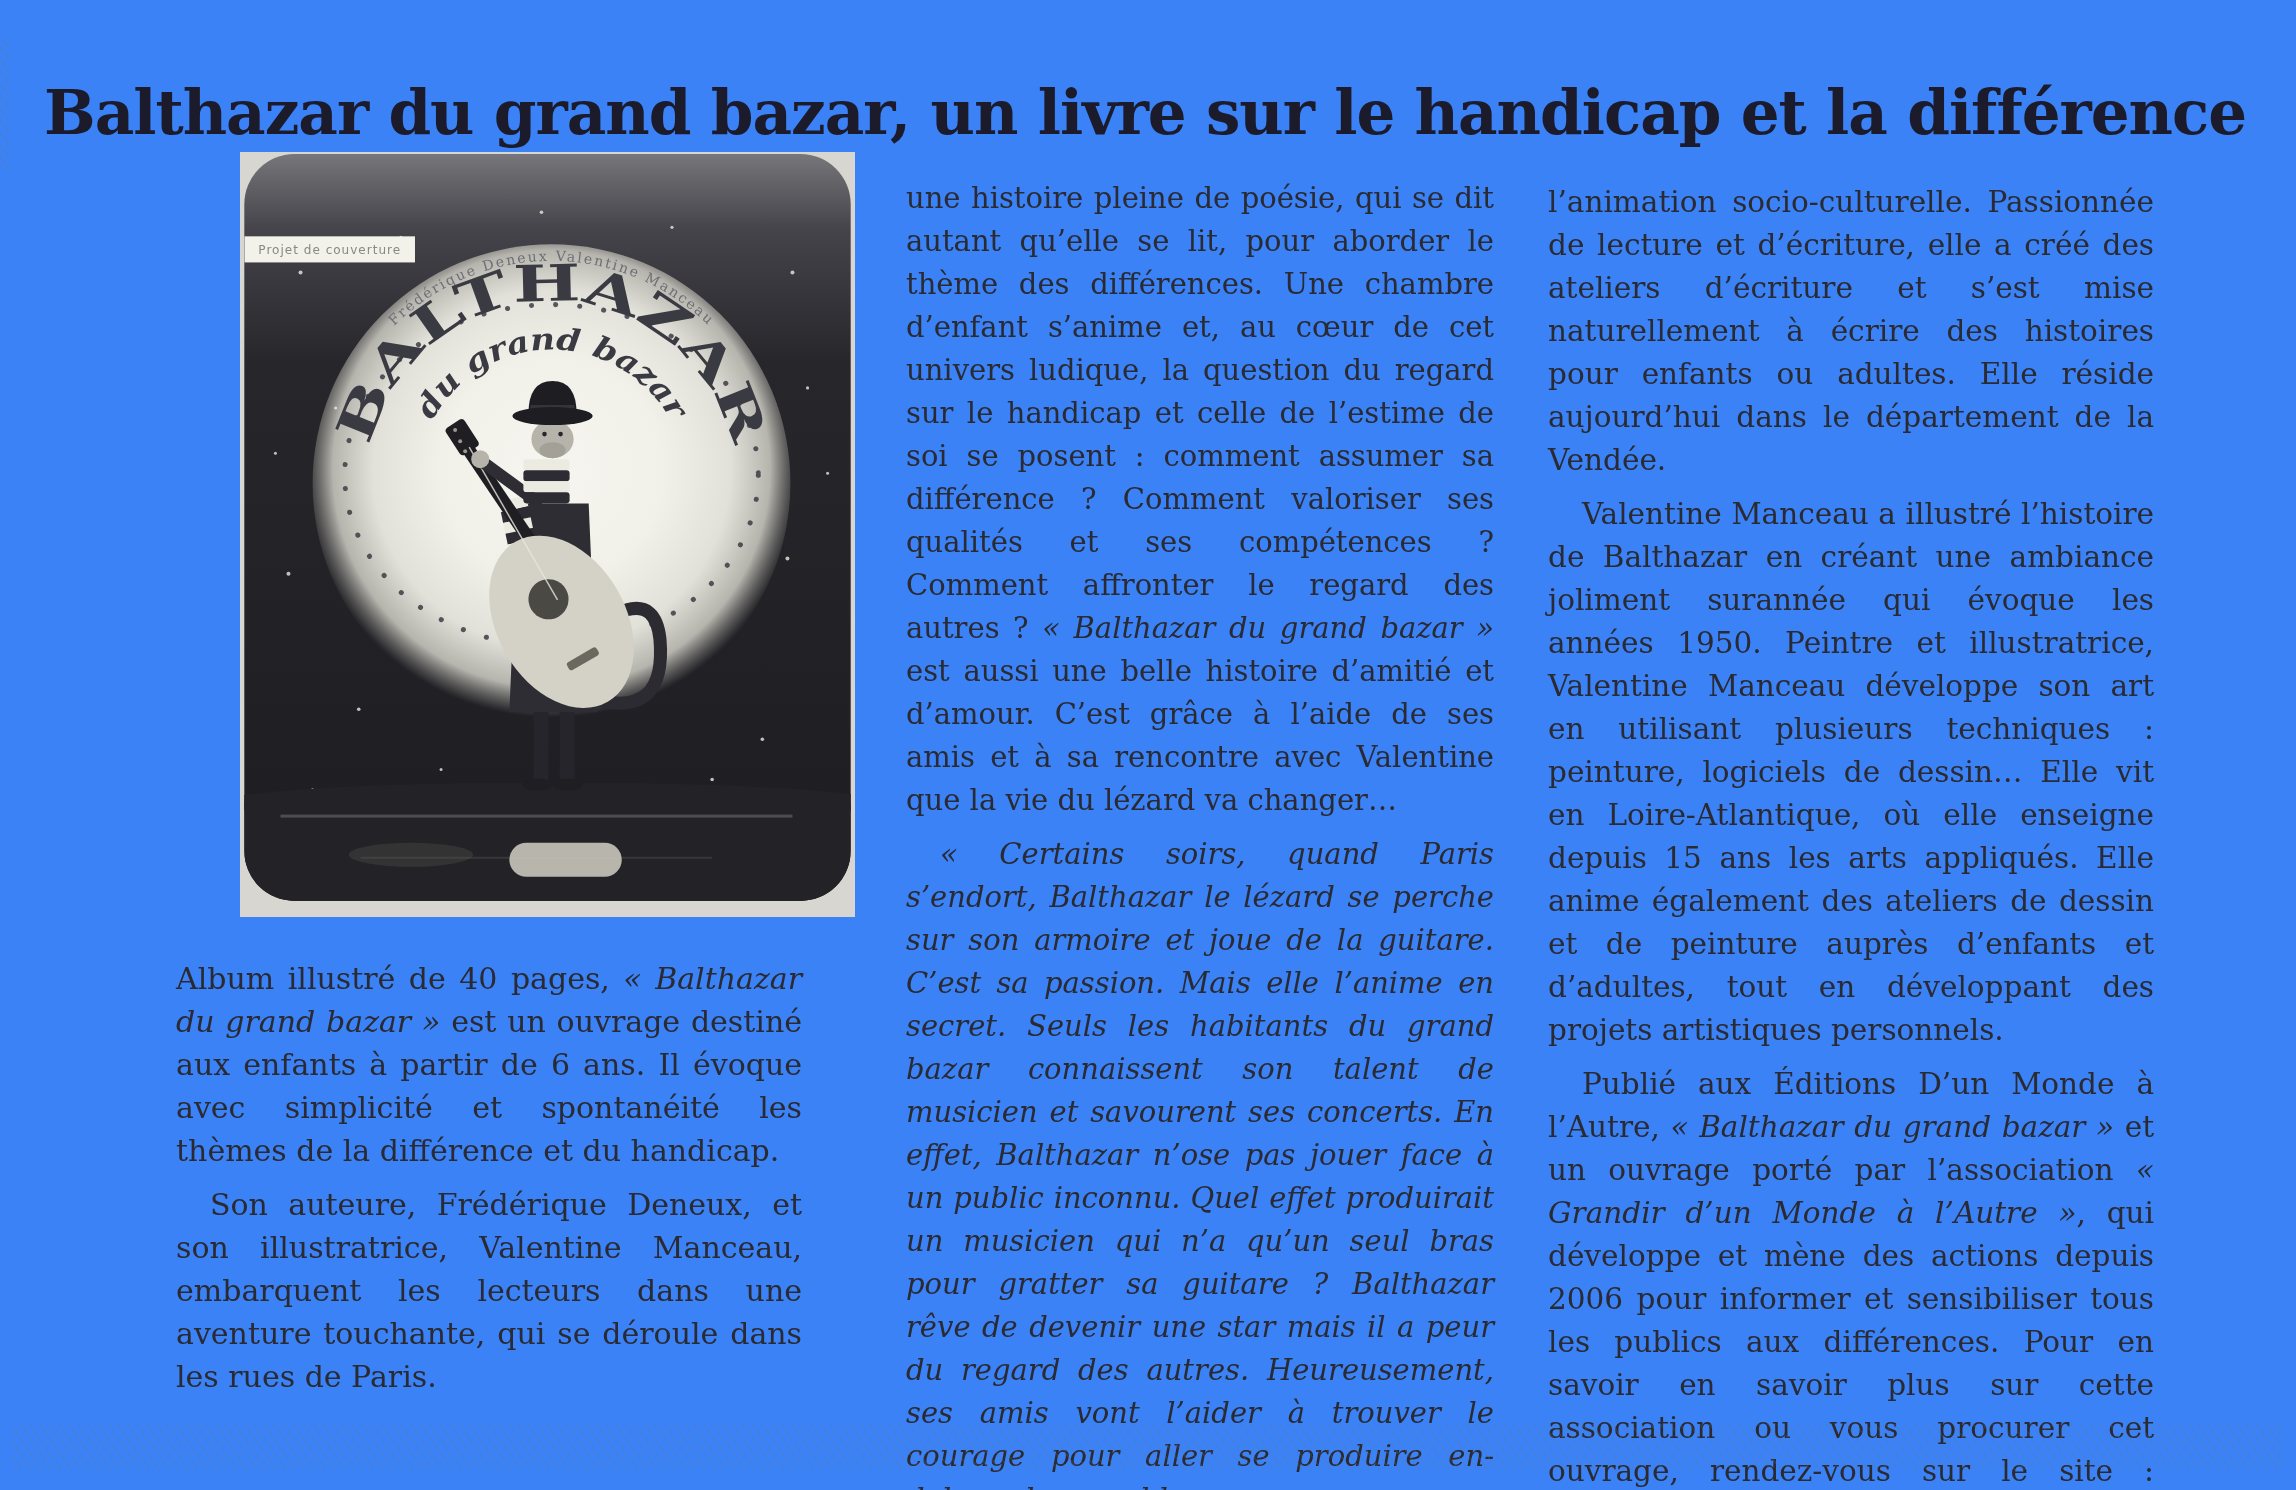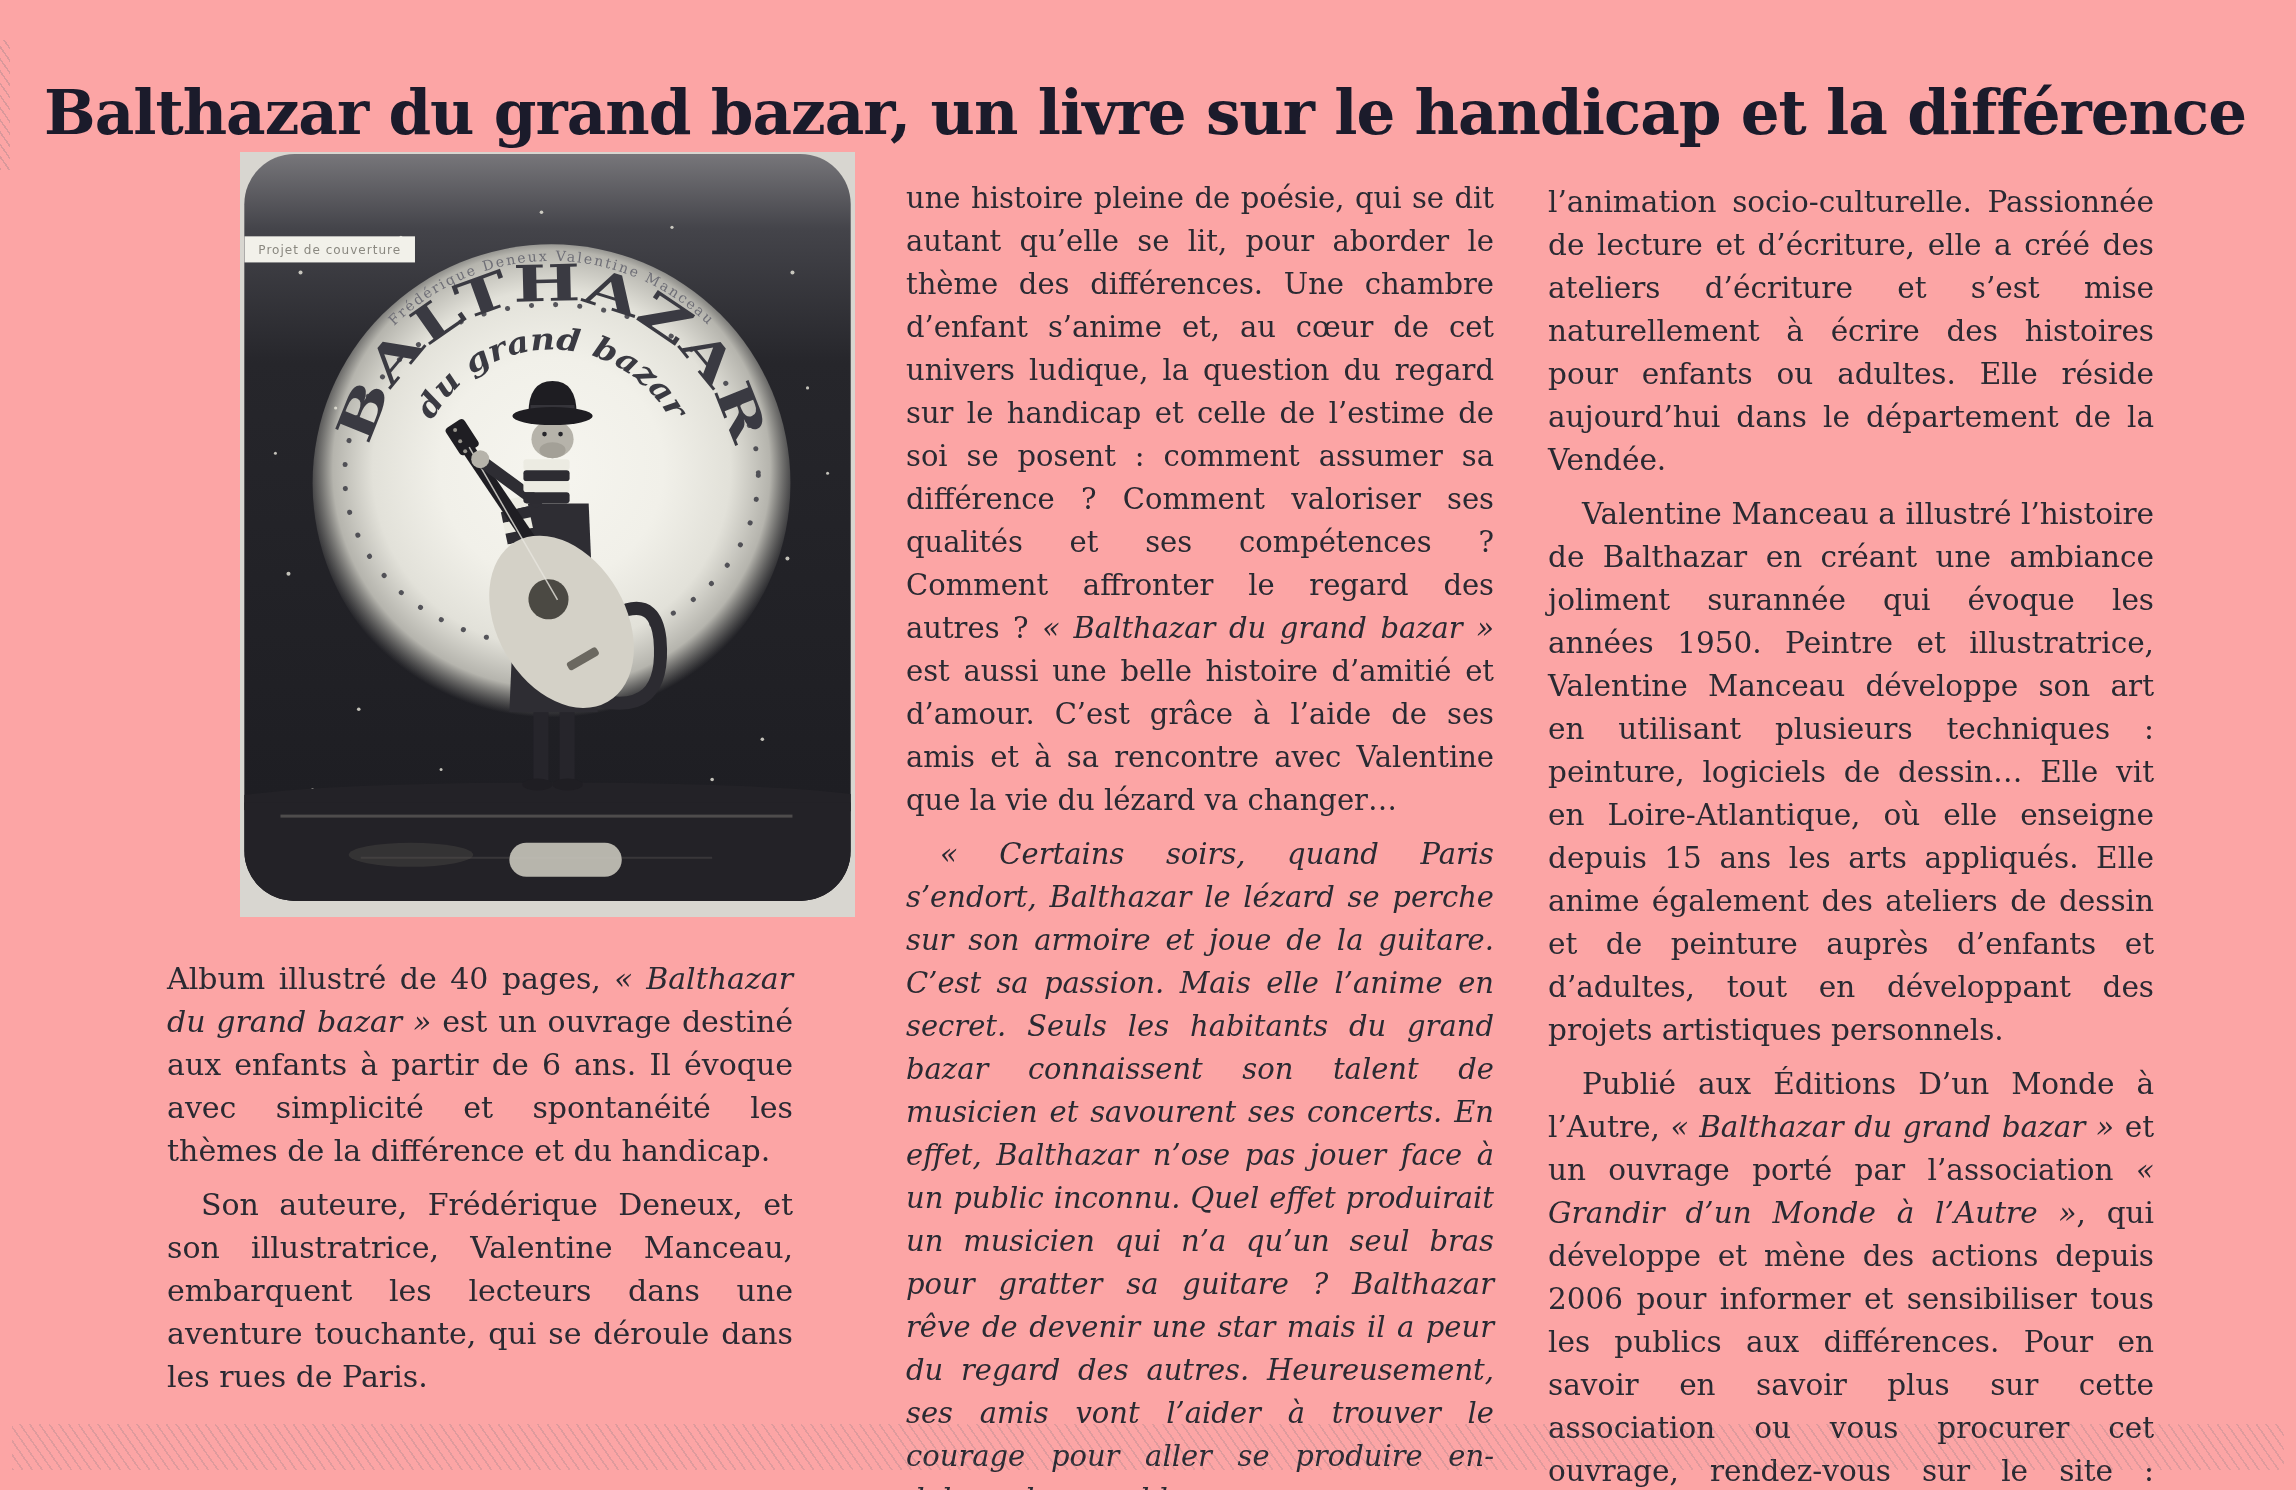--- a/index.html
+++ b/index.html
@@ -1,39 +1,39 @@
 <!DOCTYPE html>
 <html lang="fr"><head>
 <meta charset="utf-8">
 <style>
   html,body{margin:0;padding:0;background:#e9e8e4;}
   .page{
     position:relative;
     width:2296px;height:1490px;
-    background:#fca5a5;
+    background:#3b82f6;
     overflow:hidden;
     font-family:"DejaVu Serif","Liberation Serif",serif;
     color:#2a2a32;
   }
   .headline{
     position:absolute;left:44px;top:34px;
     font-size:62px;font-weight:bold;letter-spacing:-1px;
     color:#1b1b2b;white-space:nowrap;
     transform:scaleX(.985);transform-origin:left top;
   }
   .col{
     position:absolute;
     text-align:justify;
     line-height:43px;
     hyphens:manual;
   }
   .col p{margin:11px;padding:0;}
   .col p.indent{text-indent:34px;}
   .italic{font-style:italic;}
-  #caption-col{left:156px;top:946px;width:648px;font-size:30px;}
+  #caption-col{left:165px;top:946px;width:648px;font-size:30px;}
   #middle-col{left:895px;top:166px;width:610px;font-size:29px;}
   #right-col{left:1537px;top:170px;width:628px;font-size:29.5px;}
   .cover-wrap{
     position:absolute;left:240px;top:152px;width:615px;height:765px;
     background:#d8d6d0;
   }
   .cover-wrap svg{display:block;width:615px;height:765px;}
   .scan-hatch{
     position:absolute;left:12px;top:1424px;width:2272px;height:46px;
     background-image:repeating-linear-gradient(55deg,

